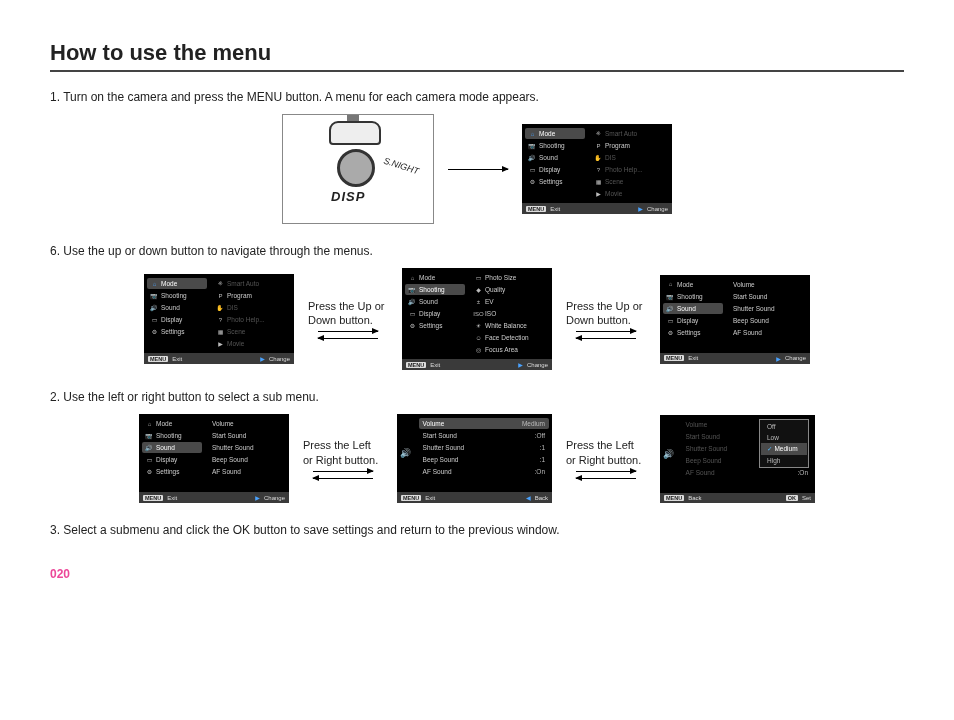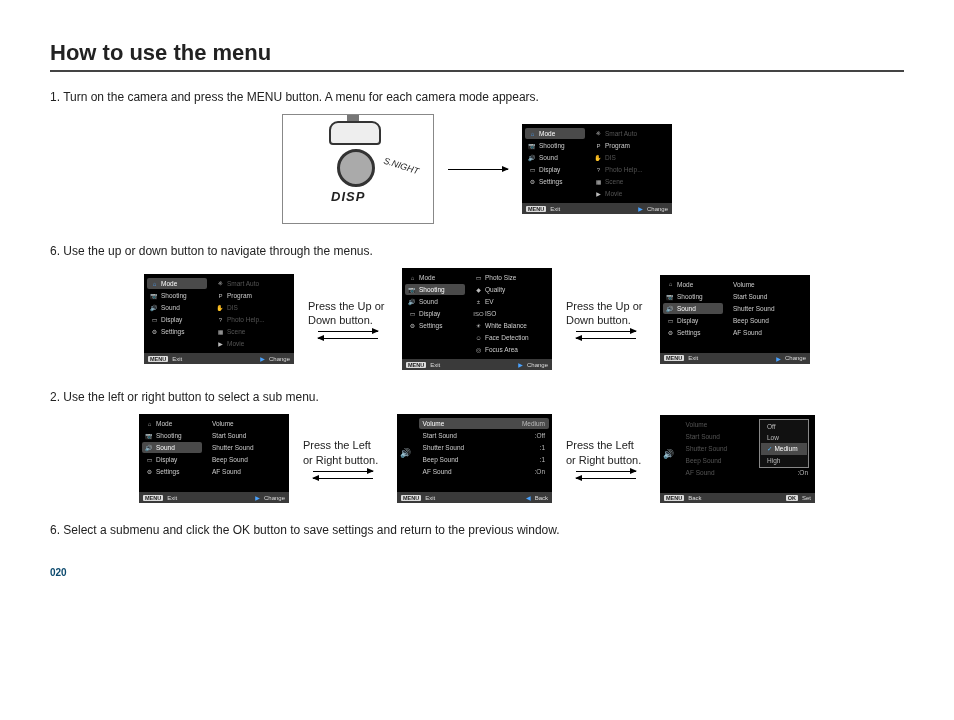--- a/index.html
+++ b/index.html
@@ -198,23 +198,23 @@
   }
   .popup .pitem {
     padding: 2px 6px;
     font-size: 6.5px;
     color: #bbb;
     white-space: nowrap;
   }
   .popup .pitem.sel { background: #4a4a4a; color: #fff; }
   .popup .pitem .chk { color: #5bf; margin-right: 2px; }
   .pageno {
-    font-size: 10px;
+    font-size: 12px;
     font-weight: bold;
-    color: #0c4a6e;
+    color: #ec4899;
     margin-top: 30px;
   }
   .screen.wide { width: 155px; }
   .screen .single { padding: 3px 0; }
   .relwrap { position: relative; }
 </style>
 </head>
 <body>
 
 <h1>How to use the menu</h1>
@@ -632,15 +632,15 @@
     <div class="footer">
         <span class="tag">MENU</span>
         <span>Back</span>
         <span class="sp"></span>
         <span class="tag">OK</span>
         <span>Set</span>
       </div>
   </div>
 </div>
 
-<p class="step">6. Select a submenu and click the OK button to save settings and return to the previous window.</p>
+<p class="step">3. Select a submenu and click the OK button to save settings and return to the previous window.</p>
 
 <div class="pageno">020</div>
 
 </body></html>

